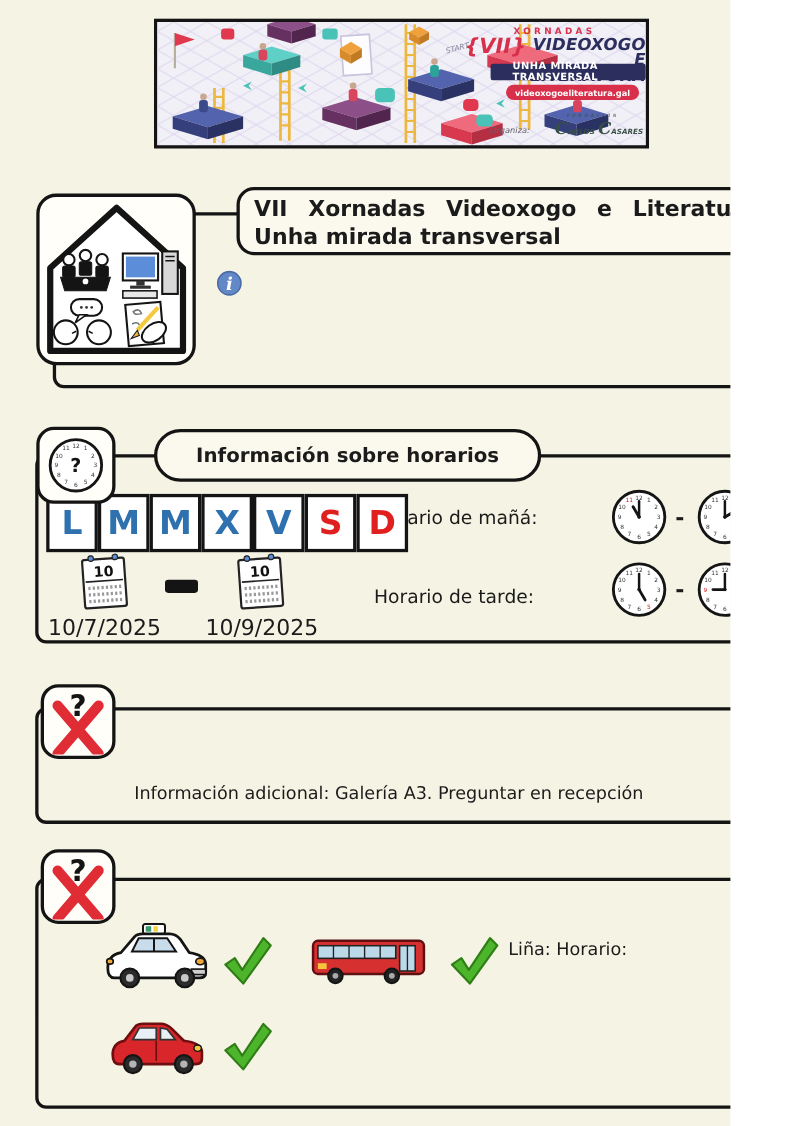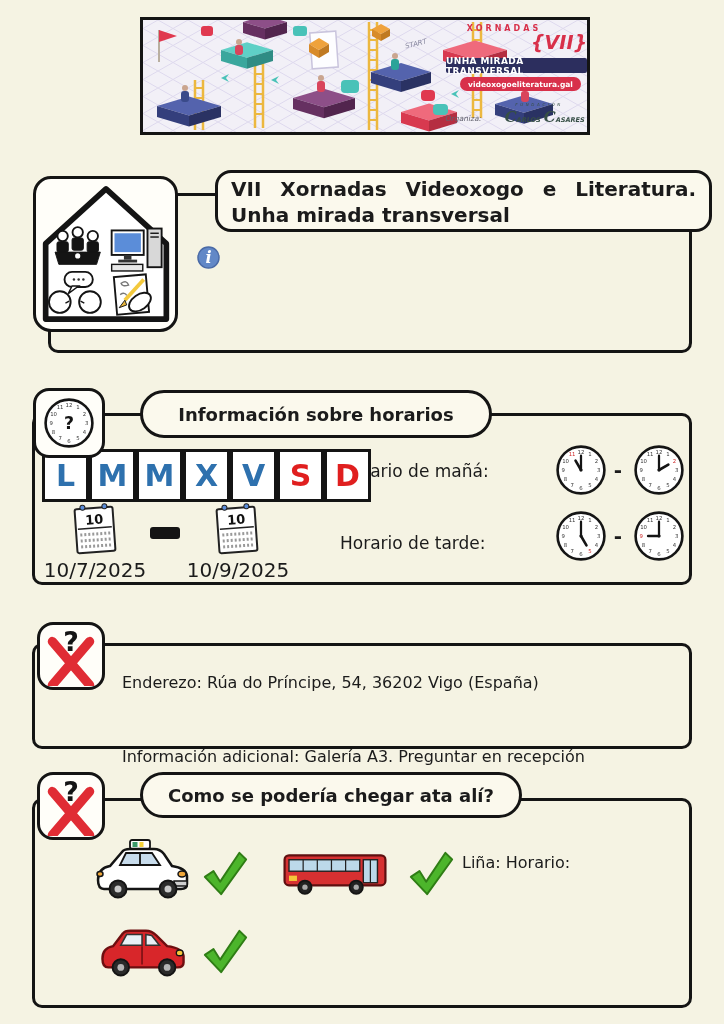--- a/index.html
+++ b/index.html
@@ -1,31 +1,31 @@
 <!DOCTYPE html>
 <html><head>
 <meta charset="utf-8">
 <style>
   html,body{margin:0;padding:0;}
-  .page{position:relative;width:724px;height:1024px;background:#f5f3e3;
+  .page{position:relative;width:664px;height:1024px;background:#f5f3e3;
         font-family:"DejaVu Sans",sans-serif;color:#1b1b1b;overflow:hidden;}
   .abs{position:absolute;box-sizing:border-box;}
 
   
   .banner{left:140px;top:17px;width:450px;height:118px;border:3px solid #141414;background:#f2f0f7;}
   .banner svg.illu{position:absolute;left:0;top:0;width:444px;height:112px;}
   .b-kicker{left:288px;top:4px;width:146px;text-align:center;font-size:8px;font-weight:bold;
             letter-spacing:3px;color:#d8304a;}
   .b-titlerow{left:306px;top:13px;width:138px;display:flex;gap:4px;align-items:flex-start;justify-content:flex-end;}
   .b-edition{font-size:19px;font-weight:bold;font-style:italic;color:#d8304a;line-height:1;}
   .b-title{font-size:15px;font-weight:bold;font-style:italic;color:#2c2e5e;line-height:0.95;
            text-align:right;letter-spacing:0.2px;}
   .b-band{left:303px;top:38px;width:141px;height:15px;background:#2c2e5e;border-radius:2px;
           color:#fff;font-size:9px;font-weight:bold;letter-spacing:0.4px;
-          display:flex;align-items:center;justify-content:center;}
+          display:flex;align-items:center;justify-content:center;padding-left:20px;}
   .b-url{left:317px;top:57px;width:121px;height:14px;background:#d8304a;border-radius:7px;
          color:#fff;font-size:7.5px;font-weight:bold;display:flex;align-items:center;justify-content:center;}
   .b-start{left:262px;top:20px;font-size:7px;font-style:italic;color:#8a8aa0;transform:rotate(-14deg);}
   .b-org{left:300px;top:82px;width:144px;display:flex;align-items:flex-end;gap:12px;justify-content:center;font-style:italic;}
   .b-orglabel{font-size:7.5px;color:#63636f;padding-bottom:3px;}
   .cc-logo{display:flex;flex-direction:column;align-items:center;color:#374f46;}
   .cc-top{font-size:4px;letter-spacing:2.6px;margin-bottom:1px;}
   .cc-words{display:flex;gap:3px;align-items:baseline;margin-left:11px;}
   .cc-word{display:inline-block;font-size:6.5px;font-weight:bold;text-transform:uppercase;}
   .cc-word::first-letter{font-size:15px;font-family:"DejaVu Serif",serif;font-weight:bold;}
@@ -65,21 +65,21 @@
   .c1{left:555px;top:444px;} .c2{left:633px;top:444px;}
   .c3{left:555px;top:510px;} .c4{left:633px;top:510px;}
   .clksep{width:16px;text-align:center;font-size:20px;font-weight:bold;}
   .s1{left:610px;top:458px;} .s2{left:610px;top:524px;}
 
   
   .loc-box{left:32px;top:643px;width:660px;height:106px;}
   .loc-icon{left:37px;top:622px;width:68px;height:68px;border-radius:16px;}
   .loc-pill{left:140px;top:622px;width:350px;height:46px;}
   .loc-line{left:122px;font-size:16px;white-space:nowrap;}
-  .loc1{top:673px;} .loc2{top:711px;margin-top:36px;}
+  .loc1{top:673px;} .loc2{top:711px;}
 
   
   .tr-box{left:32px;top:798px;width:660px;height:210px;}
   .tr-icon{left:37px;top:772px;width:68px;height:68px;border-radius:16px;}
   .tr-pill{left:140px;top:772px;width:382px;height:46px;}
   .taxi{left:90px;top:838px;width:104px;height:66px;}
   .chk1{left:200px;top:848px;width:50px;height:50px;}
   .bus{left:276px;top:850px;width:118px;height:46px;}
   .chk2{left:406px;top:848px;width:50px;height:50px;}
   .trlabel{left:462px;top:853px;font-size:16px;white-space:nowrap;}
@@ -205,20 +205,24 @@
           <rect x="248" y="39" width="8" height="11" rx="3" fill="#2ba399"></rect>
         <circle cx="382" cy="68" r="3" fill="#caa58f"></circle>
           <rect x="378" y="71" width="8" height="11" rx="3" fill="#d9455c"></rect>
         <circle cx="96" cy="22" r="3" fill="#caa58f"></circle>
           <rect x="92" y="25" width="8" height="10" rx="3" fill="#d9455c"></rect>
       </g>
     </svg>
     <div class="abs b-kicker">XORNADAS</div>
     <div class="abs b-titlerow">
       <span class="b-edition">{VII}</span>
+      <span class="b-title">
+        <span>VIDEOXOGO E</span><br>
+        <span>LITERATURA</span>
+      </span>
     </div>
     <div class="abs b-band">UNHA MIRADA TRANSVERSAL</div>
     <div class="abs b-url">videoxogoeliteratura.gal</div>
     <div class="abs b-start">START</div>
     <div class="abs b-org">
       <span class="b-orglabel">Organiza:</span>
       <span class="cc-logo">
         <span class="cc-top">FUNDACIÓN</span>
         <span class="cc-words">
           <span class="cc-word">Carlos</span>
@@ -431,32 +435,30 @@
       </svg></div>
 
   <div class="abs mainbox loc-box"></div>
   <div class="abs iconbox loc-icon">
     <svg viewBox="0 0 58 58" width="60" height="60">
       <text x="29" y="24" text-anchor="middle" font-size="26" font-weight="bold" fill="#141414" font-family="DejaVu Sans, sans-serif">?</text>
       <line x1="11" y1="15" x2="47" y2="57" stroke="#e02c34" stroke-width="9" stroke-linecap="round"></line>
       <line x1="47" y1="15" x2="11" y2="57" stroke="#e02c34" stroke-width="9" stroke-linecap="round"></line>
     </svg>
   </div>
-  <div class="abs loc-line loc1">Enderezo: Rúa do Príncipe, 54, 36202 Vigo (España)</div>
   <div class="abs loc-line loc2">Información adicional: Galería A3. Preguntar en recepción</div>
 
   <div class="abs mainbox tr-box"></div>
   <div class="abs iconbox tr-icon">
     <svg viewBox="0 0 58 58" width="60" height="60">
       <text x="29" y="24" text-anchor="middle" font-size="26" font-weight="bold" fill="#141414" font-family="DejaVu Sans, sans-serif">?</text>
       <line x1="11" y1="15" x2="47" y2="57" stroke="#e02c34" stroke-width="9" stroke-linecap="round"></line>
       <line x1="47" y1="15" x2="11" y2="57" stroke="#e02c34" stroke-width="9" stroke-linecap="round"></line>
     </svg>
   </div>
-  <div class="abs pill stadium tr-pill">Como se podería chegar ata alí?</div>
 
   <div class="abs taxi">
     <svg viewBox="0 0 104 66" width="104" height="66">
       <rect x="40" y="2" width="20" height="9" rx="2" fill="#fff" stroke="#141414" stroke-width="1.8"></rect>
       <rect x="42.5" y="4" width="5" height="5" fill="#3a9a6a"></rect>
         <rect x="49.5" y="4" width="4" height="5" fill="#f5d23a"></rect>
       <path d="M8 42 Q8 30 20 28 L32 14 Q34 11 40 11 L64 11 Q70 11 74 16 L82 28 Q96 30 97 38 L97 46 Q97 51 91 51 L14 51 Q8 51 8 42 Z" fill="#fff" stroke="#141414" stroke-width="2.5"></path>
       <polygon points="36,15 62,15 70,27 30,27" fill="#c8dcec" stroke="#141414" stroke-width="1.8"></polygon>
       <line x1="50" y1="15" x2="50" y2="27" stroke="#141414" stroke-width="1.8"></line>
       <rect x="84" y="43" width="13" height="5" fill="#cfcfcf" stroke="#141414" stroke-width="1.5"></rect>

